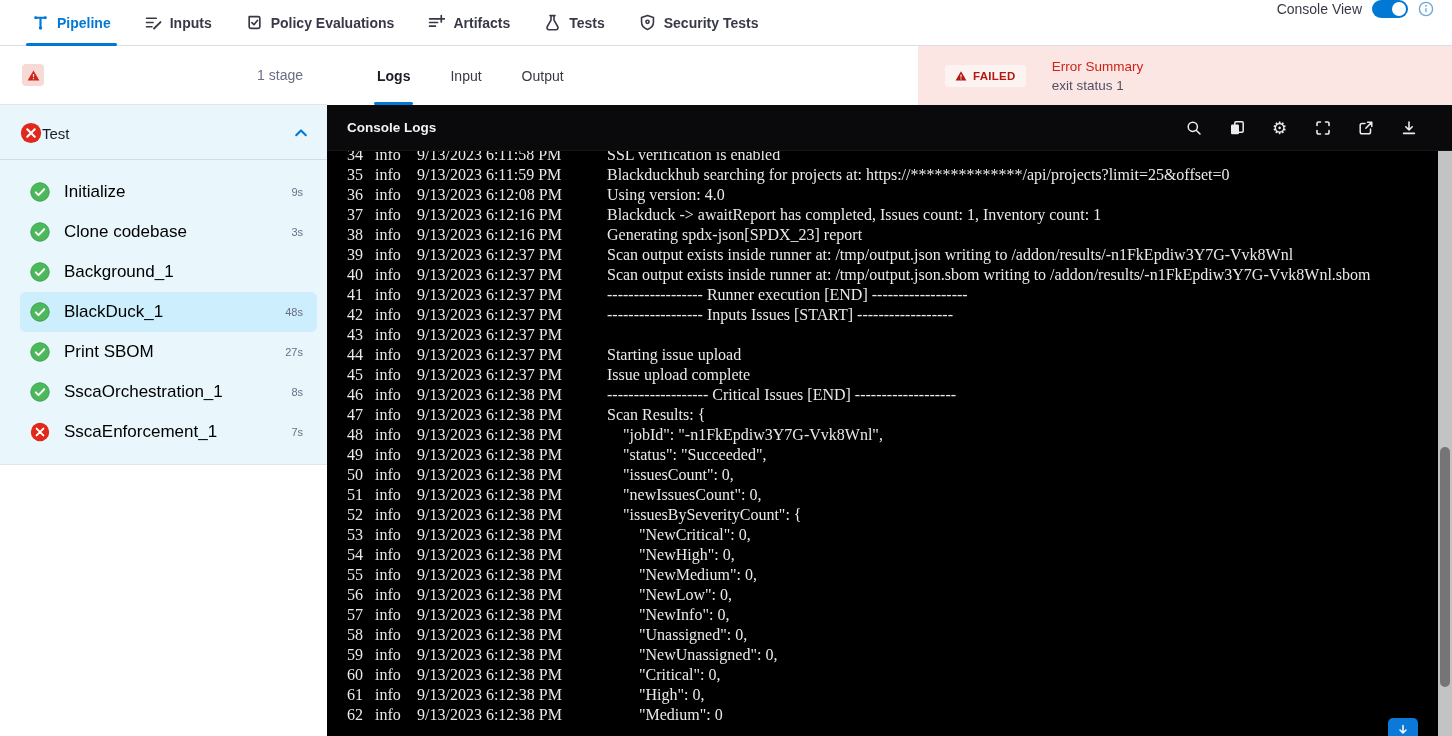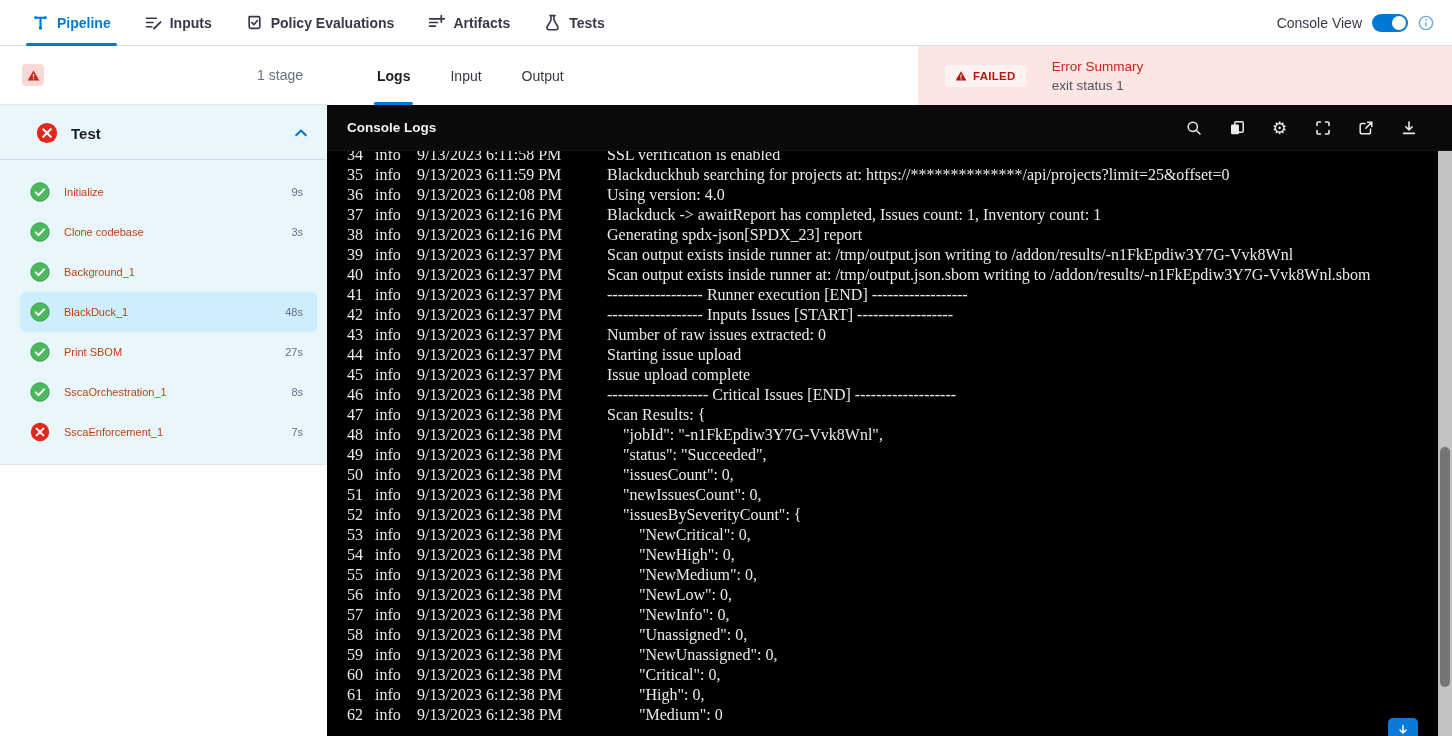--- a/index.html
+++ b/index.html
@@ -7,21 +7,21 @@
     font-family:"Liberation Sans", sans-serif; }
 
   :root{
     --accent:#0278d5; --green:#4cb85c; --red:#e0281c; --errtext:#cf2318;
     --errbg:#fbe6e4; --sidebar:#e9f7fd; --selstep:#cdeefc; --consolebg:#000;
     --logtext:#eaeaea; --gray:#6b6d85; --navtext:#383946;
   }
 
   
   .topnav{ height:46px; background:#fff; border-bottom:1px solid #dcdde5;
-    display:flex; align-items:center; padding:0 18px 0 20px; position:relative; z-index:3;}
+    display:flex; align-items:flex-start; padding:0 18px 0 20px; position:relative; z-index:3;}
   .nav-tabs{ display:flex; gap:34px; height:100%; align-items:center; margin-left:12px;}
   .nav-tab{ display:flex; align-items:center; gap:8px; height:100%; color:var(--navtext);
     font-size:14px; font-weight:600; cursor:pointer; position:relative; white-space:nowrap;}
   .nav-tab svg{ width:17px; height:17px; }
   .nav-tab.active{ color:var(--accent); }
   .nav-tab.active::after{ content:""; position:absolute; left:-6px; right:-6px; bottom:-1px;
     height:3px; background:var(--accent); border-radius:2px; }
   .nav-right{ margin-left:auto; display:flex; align-items:center; gap:10px;
     color:var(--navtext); font-size:14px; }
   .toggle{ width:36px; height:18px; border-radius:10px; background:var(--accent);
@@ -36,31 +36,31 @@
 
   
   .left-head{ height:59px; border-bottom:1px solid #e4e4ec; display:flex; align-items:center;
     justify-content:space-between; padding:0 24px 0 22px; background:#fff; }
   .warn-badge{ width:22px; height:22px; background:#f7d9d5; border-radius:4px;
     display:flex; align-items:center; justify-content:center; }
   .warn-badge svg{ width:13px; height:13px; }
   .stage-count{ color:var(--gray); font-size:14px; }
 
   .stage-panel{ background:var(--sidebar); padding-bottom:12px; border-bottom:1px solid #dfe6ea;}
-  .stage-row{ display:flex; align-items:center; gap:13px; padding:17px 18px 15px 36px; cursor:pointer;font-weight:bold;}
+  .stage-row{ display:flex; align-items:center; padding:17px 18px 15px 20px; cursor:pointer;}
   .stage-row .sicon{ width:22px; height:22px; flex:none; }
   .stage-name{ font-size:15px; color:#1c1c28; }
   .chev{ margin-left:auto; width:16px; height:16px; }
   .stage-divider{ height:1px; background:#ccdfe9; margin-bottom:12px; }
 
   .step-row{ height:40px; display:flex; align-items:center; gap:14px; margin:0 10px 0 20px;
     padding:0 14px 0 10px; border-radius:6px; cursor:pointer; }
   .step-row.selected{ background:var(--selstep); }
   .step-row .sicon{ width:20px; height:20px; flex:none; }
-  .step-label{ font-size:11px; color:#c2410c; }
+  .step-label{ font-size:17px; color:#000000; }
   .step-duration{ margin-left:auto; font-size:11px; color:var(--gray); }
 
   
   .main-head{ height:59px; display:flex; flex:none; }
   .tabbar{ flex:1; background:#fff; display:flex; align-items:center; gap:30px;
     padding-left:40px; }
   .mtab{ height:100%; display:flex; align-items:center; font-size:14px; color:var(--navtext);
     cursor:pointer; position:relative;margin-left:10px; }
   .mtab.active{ font-weight:700; color:#1c1c28; }
   .mtab.active::after{ content:""; position:absolute; left:-3px; right:-3px; bottom:0;
@@ -144,20 +144,29 @@
         </span>
     <span class="nav-label">Artifacts</span>
   </div>
       <div class="nav-tab">
     <span class="nav-ic" style="display: flex;">
           <svg viewBox="0 0 16 16" fill="none" stroke="currentColor" stroke-width="1.5" stroke-linecap="round" stroke-linejoin="round">
             <path d="M5.6 1.5h4.8M6.6 1.5v4.2L3 12a1.9 1.9 0 0 0 1.7 2.8h6.6A1.9 1.9 0 0 0 13 12L9.4 5.7V1.5"></path>
           </svg>
         </span>
     <span class="nav-label">Tests</span>
+  </div>
+      <div class="nav-tab">
+    <span class="nav-ic" style="display: flex;">
+          <svg viewBox="0 0 16 16" fill="none" stroke="currentColor" stroke-width="1.5" stroke-linejoin="round">
+            <path d="M8 1.4l5.6 2v4.1c0 3.4-2.3 5.9-5.6 7-3.3-1.1-5.6-3.6-5.6-7V3.4z"></path>
+            <circle cx="8" cy="7.4" r="1.5"></circle>
+          </svg>
+        </span>
+    <span class="nav-label">Security Tests</span>
   </div>
     </nav>
   <div class="nav-right">
     <span>Console View</span>
     <span class="toggle">
         <span class="knob"></span>
       </span>
     <span style="display:flex">
       <svg width="16" height="16" viewBox="0 0 16 16">
           <circle cx="8" cy="8" r="6.6" fill="none" stroke="#71a8d4" stroke-width="1.4"></circle>
@@ -371,21 +380,20 @@
             <div class="log-line">
     <span class="ln">42</span>
     <span class="lvl">info</span>
     <span class="ts">9/13/2023 6:12:37 PM</span>
     <span class="msg">------------------ Inputs Issues [START] ------------------</span>
   </div>
             <div class="log-line">
     <span class="ln">43</span>
     <span class="lvl">info</span>
     <span class="ts">9/13/2023 6:12:37 PM</span>
-    <span class="msg">Number of raw issues extracted: 0</span>
   </div>
             <div class="log-line">
     <span class="ln">44</span>
     <span class="lvl">info</span>
     <span class="ts">9/13/2023 6:12:37 PM</span>
     <span class="msg">Starting issue upload</span>
   </div>
             <div class="log-line">
     <span class="ln">45</span>
     <span class="lvl">info</span>

